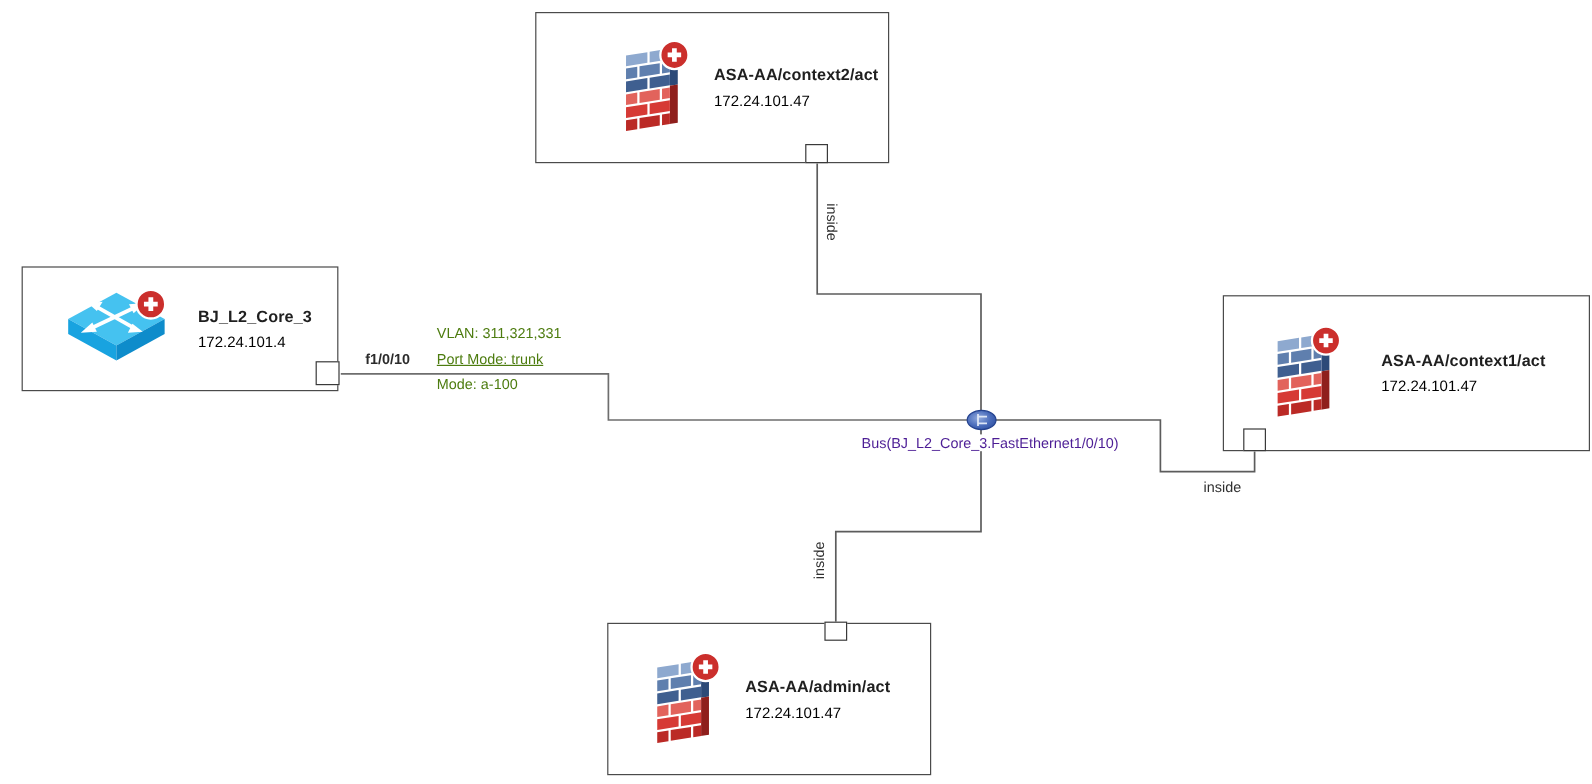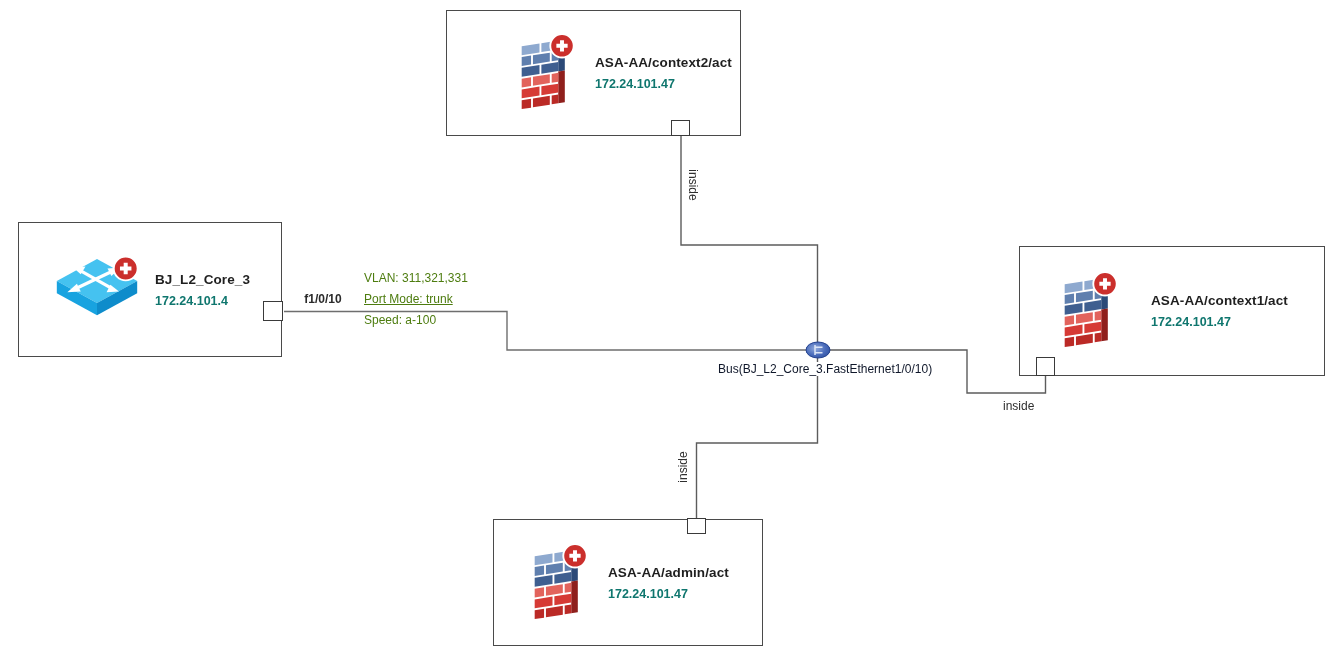--- a/index.html
+++ b/index.html
@@ -11,38 +11,38 @@
     position:absolute;
     background:#ffffff;
     border:1.6px solid #4a4a4a;
     box-sizing:border-box;
     display:flex;
     align-items:center;
   }
   .node .icon-wrap{flex:0 0 auto;line-height:0;}
   .node .txt{display:flex;flex-direction:column;}
   .node-name{font-size:13.5px;font-weight:600;color:#1f1f1f;letter-spacing:.1px;}
-  .node-ip{font-size:12.5px;color:#0f766e;margin-top:7px;font-weight:bold;}
+  .node-ip{font-size:12.5px;color:#000000;margin-top:7px;}
 
   .port{
     position:absolute;
     background:#ffffff;
     border:1.6px solid #3a3a3a;
     box-sizing:border-box;
     z-index:5;
   }
 
   .lbl{position:absolute;font-size:12px;color:#4d7c0f;white-space:nowrap;}
   .lbl.bold{font-weight:700;color:#2b2b2b;}
   .v-label{position:absolute;font-size:12px;color:#2f2f2f;white-space:nowrap;}
   .rot-cw{transform:translate(-50%,-50%) rotate(90deg);}
   .rot-ccw{transform:translate(-50%,-50%) rotate(-90deg);}
   .bus-label{
     position:absolute;
-    font-size:12px;color:#0f172a;white-space:nowrap;
+    font-size:12px;color:#4c1d95;white-space:nowrap;
     background:#ffffff;padding:0 2px;z-index:4;
   }
 </style>
 </head>
 <body>
 
 <div id="canvas">
 
   <svg class="lines" width="1327" height="653">
     <defs>
@@ -91,21 +91,21 @@
         </g>
       </svg>
     </div>
     <div class="txt">
       <div class="node-name">ASA-AA/context2/act</div>
       <div class="node-ip">172.24.101.47</div>
     </div>
   </div>
   <div class="port" style="left:671px;top:120px;width:19px;height:16px;"></div>
 
-  <div class="node" style="left:18px;top:222px;width:264px;height:135px;padding-left:34px;gap:14px;">
+  <div class="node" style="left:18px;top:222px;width:264px;height:104px;padding-left:34px;gap:24px;">
     <div class="icon-wrap">
       <svg viewBox="0 0 92 72" width="88" height="69">
         <polygon points="46,4 88,27 46,50 4,27" fill="#45c2f0"></polygon>
         <polygon points="4,27 46,50 46,63 4,40" fill="#18a3e0"></polygon>
         <polygon points="46,50 88,27 88,40 46,63" fill="#0e8ccb"></polygon>
         <g fill="#ffffff" stroke="#ffffff">
           <line x1="24" y1="35" x2="62" y2="17" stroke-width="3.4"></line>
           <polygon points="71,13 57,14 61,22" stroke="none"></polygon>
           <polygon points="15,39 29,38 25,30" stroke="none"></polygon>
           <line x1="30" y1="17" x2="60" y2="34" stroke-width="3.4"></line>
@@ -154,21 +154,21 @@
         </g>
       </svg>
     </div>
     <div class="txt">
       <div class="node-name">ASA-AA/context1/act</div>
       <div class="node-ip">172.24.101.47</div>
     </div>
   </div>
   <div class="port" style="left:1036px;top:357px;width:19px;height:19px;"></div>
 
-  <div class="node" style="left:493px;top:519px;width:270px;height:127px;padding-left:36px;gap:18px;">
+  <div class="node" style="left:506px;top:519px;width:270px;height:127px;padding-left:36px;gap:18px;">
     <div class="icon-wrap">
       <svg viewBox="0 0 64 88" width="60" height="84">
         <g transform="translate(2,13) skewY(-9)">
           <rect x="40" y="2" width="9" height="34" fill="#2c4a78"></rect>
           <rect x="40" y="36" width="9" height="34" fill="#8f1f1c"></rect>
           <rect x="1" y="1" width="41" height="70" fill="#ffffff"></rect>
           <rect x="3" y="3" width="19" height="9.5" fill="#8ea9cf"></rect>
             <rect x="24" y="3" width="18" height="9.5" fill="#8ea9cf"></rect>
           <rect x="3" y="14.5" width="10" height="9.5" fill="#5f7fae"></rect>
             <rect x="15" y="14.5" width="18" height="9.5" fill="#5f7fae"></rect>
@@ -193,21 +193,21 @@
     <div class="txt">
       <div class="node-name">ASA-AA/admin/act</div>
       <div class="node-ip">172.24.101.47</div>
     </div>
   </div>
   <div class="port" style="left:687px;top:518px;width:19px;height:16px;"></div>
 
   <div class="lbl bold" style="left:296px;top:292px;width:54px;text-align:center;">f1/0/10</div>
   <div class="lbl" style="left:364px;top:271px;">VLAN: 311,321,331</div>
   <div class="lbl" style="left:364px;top:292px;text-decoration:underline;">Port Mode: trunk</div>
-  <div class="lbl" style="left:364px;top:313px;">Speed: a-100</div>
+  <div class="lbl" style="left:364px;top:313px;">Mode: a-100</div>
 
   <div class="v-label rot-cw" style="left:693px;top:185px;">inside</div>
   <div class="lbl" style="left:1003px;top:399px;color:#2f2f2f;">inside</div>
   <div class="v-label rot-ccw" style="left:683px;top:467px;">inside</div>
 
   <div class="bus-label" style="left:716px;top:362px;width:200px;text-align:center;">Bus(BJ_L2_Core_3.FastEthernet1/0/10)</div>
 
 </div>
 
 </body></html>

